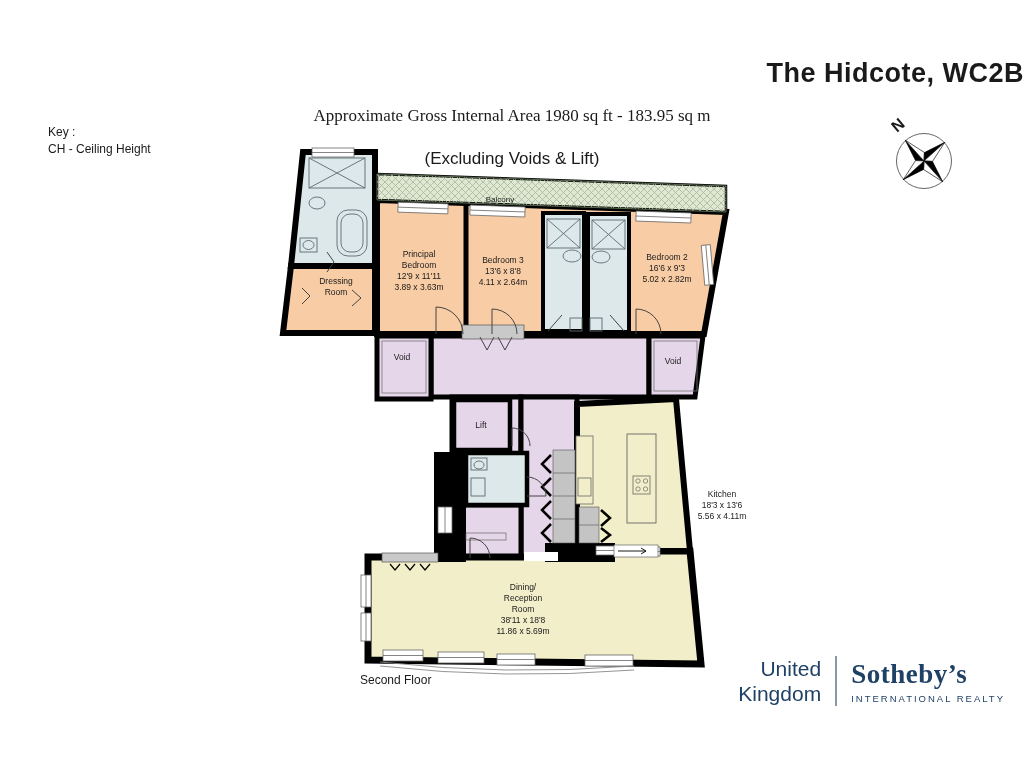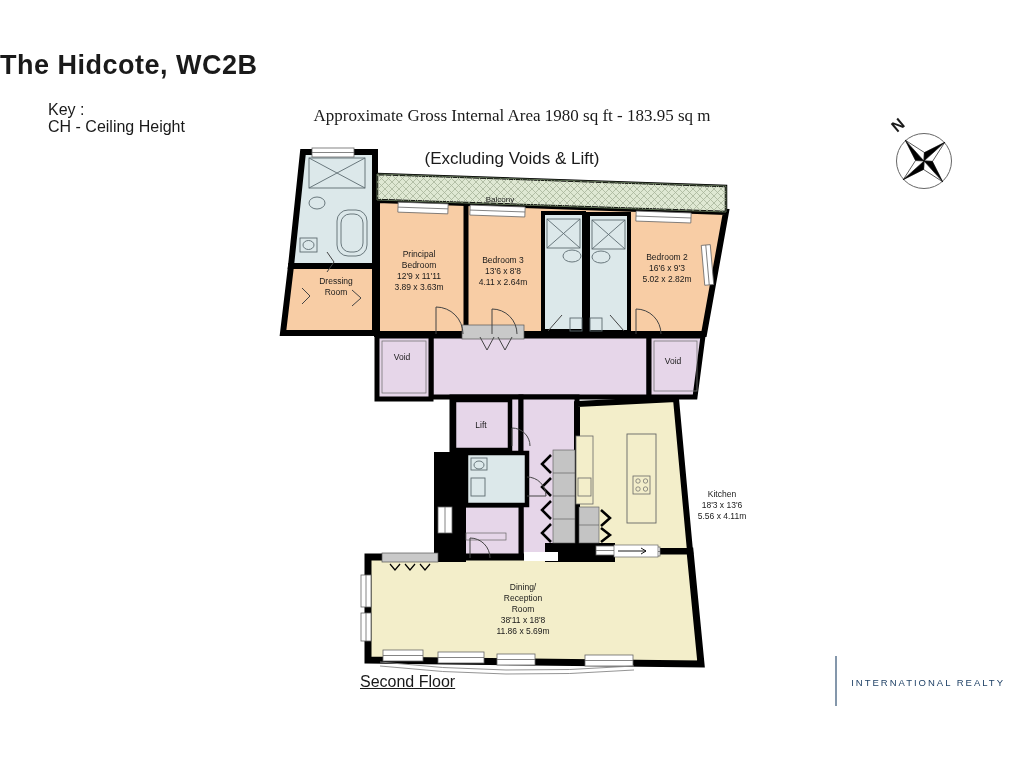--- a/index.html
+++ b/index.html
@@ -1,23 +1,23 @@
 <!DOCTYPE html>
 <html><head>
 <meta charset="utf-8">
 <style>
   html,body{margin:0;padding:0;background:#fff;}
   body{width:1024px;height:768px;position:relative;overflow:hidden;
        font-family:"Liberation Sans",sans-serif;color:#1a1a1a;}
   .abs{position:absolute;}
-  .title{top:50px;left:0;right:0;text-align:left;font-size:27px;font-weight:bold;letter-spacing:.5px;}
+  .title{top:58px;left:0;right:0;text-align:right;font-size:27px;font-weight:bold;letter-spacing:.5px;}
   .subtitle{top:106px;left:0;right:0;text-align:center;font-size:17px;font-family:Liberation Serif, serif;}
   .subtitle2{top:129px;left:0;right:0;text-align:center;font-size:17px;margin-top:20px;}
-  .keyblock{top:101px;left:48px;font-size:16px;line-height:17px;}
-  .floorlabel{top:673px;left:360px;font-size:16px;text-decoration:underline;}
+  .keyblock{top:124px;left:48px;font-size:12px;line-height:17px;}
+  .floorlabel{top:673px;left:360px;font-size:12px;}
   .plan-svg{top:0;left:0;}
   .brand{top:656px;right:19px;display:flex;align-items:center;gap:14px;color:#1f4166;}
   .brand-region{text-align:right;font-size:21px;line-height:25px;}
   .brand-divider{width:2px;height:50px;background:#1f4166;opacity:.55;}
   .brand-name{font-family:"Liberation Serif",serif;font-size:27px;font-weight:600;letter-spacing:.5px;}
   .brand-sub{font-size:9.5px;letter-spacing:2px;margin-top:3px;}
   svg text{font-family:"Liberation Sans",sans-serif;fill:#1a1a1a;}
   .roomlabel{font-size:8.5px;text-anchor:middle;}
   .roomlabel-sm{font-size:8px;text-anchor:middle;}
 </style>
@@ -225,17 +225,22 @@
       <path d="M-28,0 L0,0 L-6,6 Z" fill="#000"></path>
         <path d="M-28,0 L0,0 L-6,-6 Z" fill="#fff"></path>
     </g>
     <text x="897" y="133" transform="rotate(-40 897 133)" font-size="16" font-weight="bold">N</text>
   </g>
 </svg>
 
 <div class="abs floorlabel">Second Floor</div>
 
 <div class="abs brand">
+  <div class="brand-region">
+    <div>United</div>
+    <div>Kingdom</div>
+  </div>
   <div class="brand-divider"></div>
   <div class="brand-right">
+    <div class="brand-name">Sotheby’s</div>
     <div class="brand-sub">INTERNATIONAL REALTY</div>
   </div>
 </div>
 
 </body></html>

